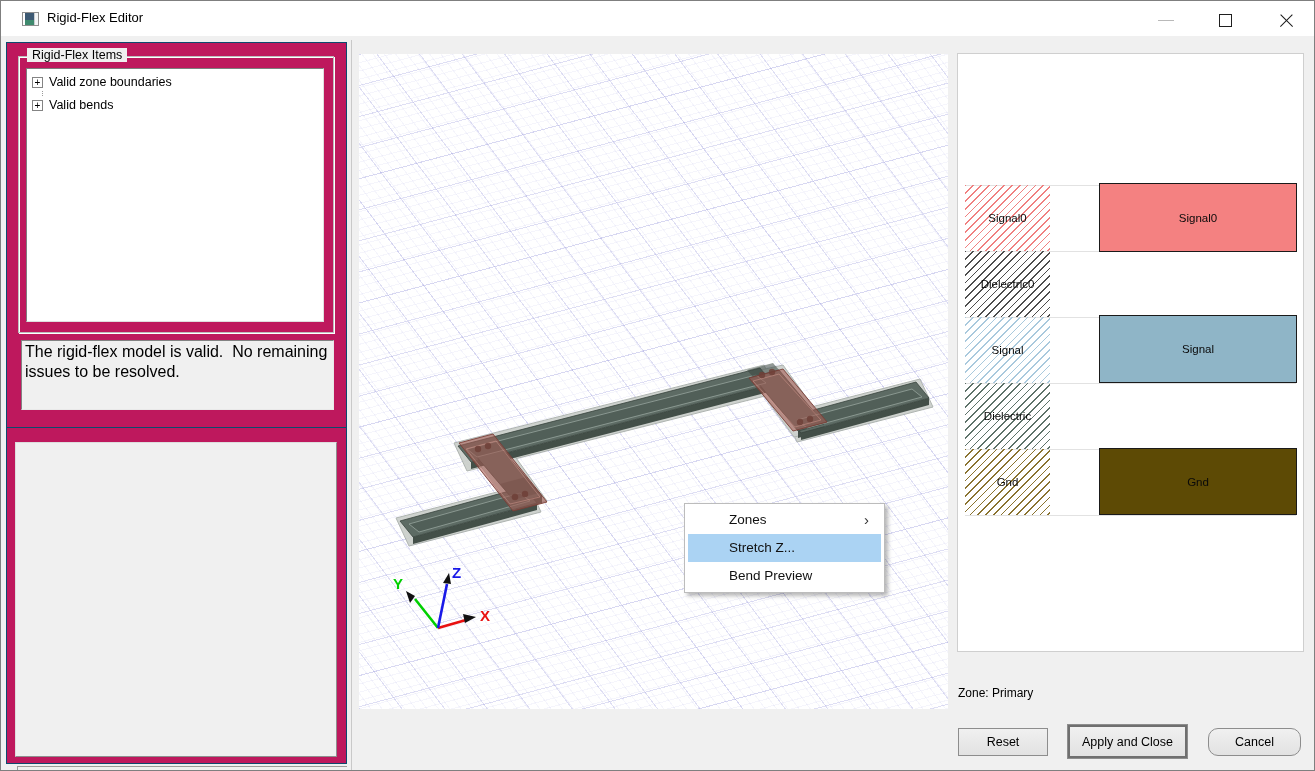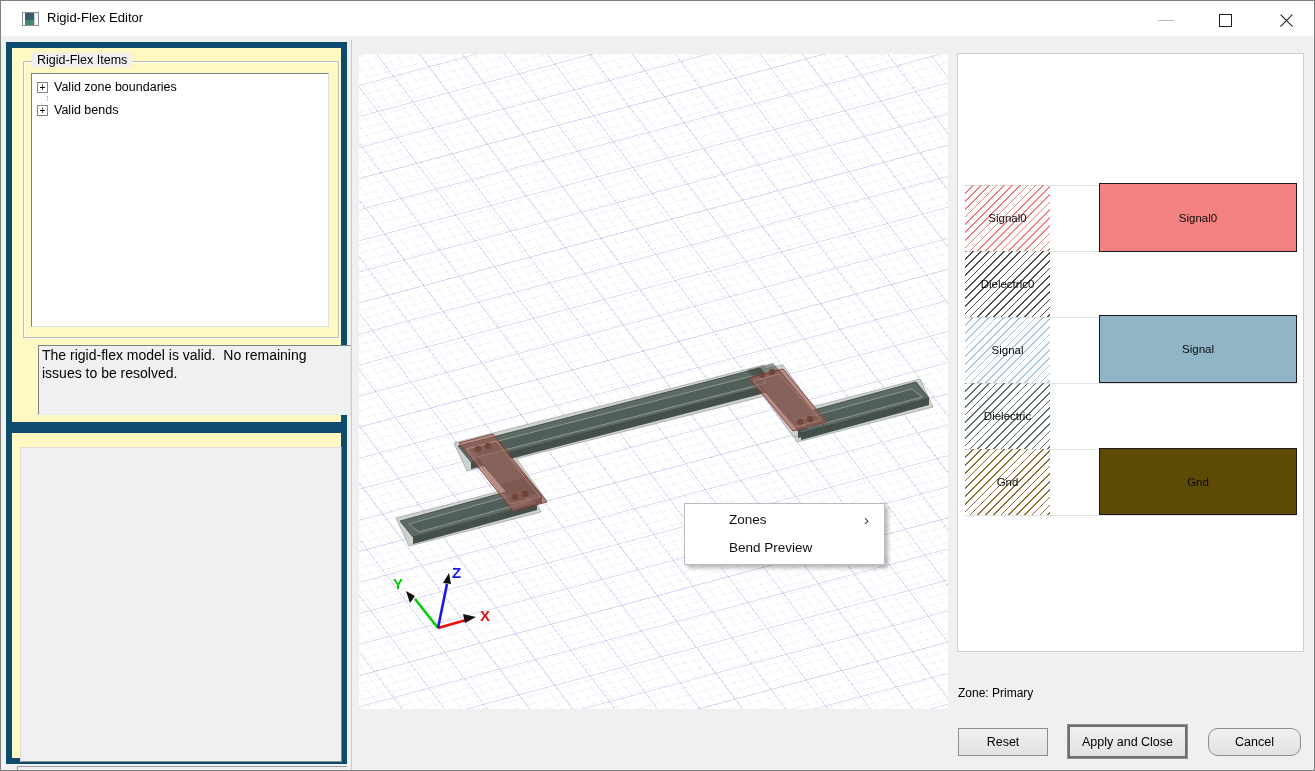--- a/index.html
+++ b/index.html
@@ -16,36 +16,36 @@
   .window-title{ position:absolute; left:46px; top:9px; font-size:13px; color:#000; }
   .winbtn{ position:absolute; top:0; width:46px; height:35px; cursor:default; }
   .winbtn-min{ left:1142px; } .winbtn-max{ left:1202px; } .winbtn-close{ left:1262px; }
   .glyph-min{ position:absolute; left:15px; top:19px; width:16px; height:1px; background:#b9b9b9; }
   .glyph-max{ position:absolute; left:16px; top:13px; width:13px; height:13px; border:1px solid #1f1f1f; }
   .glyph-close{ position:absolute; left:23px; top:19px; width:0; height:0; }
   .glyph-close i{ position:absolute; left:-8px; top:0; width:17px; height:1.4px; background:#1a1a1a; display:block; }
   .glyph-close i:nth-child(1){ transform:rotate(45deg); }
   .glyph-close i:nth-child(2){ transform:rotate(-45deg); }
   
-  .panel{ position:absolute; background:#fef9c3; border:6px solid #0c4a6e; }
+  .panel{ position:absolute; background:#be185d; border:1px solid #0c4a6e; }
   .panel-top{ left:5px; top:41px; width:341px; height:386px; }
   .groupbox{ position:absolute; left:11px; top:13px; width:316px; height:277px;
     border:1px solid #bdbdbd; box-shadow:1px 1px 0 #ffffff, inset 1px 1px 0 #ffffff; }
   .group-title{ position:absolute; top:-9px; left:8px; background:#f0f0f0; padding:0 5px;
     font-size:12.5px; color:#000; }
   .listbox{ position:absolute; left:7px; top:11px; width:298px; height:254px; background:#ffffff;
     border:1px solid; border-color:#7d7d7d #dfdfdf #dfdfdf #7d7d7d; padding:4px 0 0 5px; }
   .tree-row{ display:flex; align-items:center; height:18px; }
   .expander{ width:11px; height:11px; border:1px solid #848484; background:#fff; color:#000;
     font-size:10px; line-height:9px; text-align:center; flex:0 0 11px; }
   .tree-label{ font-size:12.5px; color:#000; padding-left:6px; }
   .tree-connector{ margin-left:10px; width:1px; height:5px; border-left:1px dotted #9a9a9a; }
-  .status-box{ position:absolute; left:26px; top:297px; width:313px; height:70px; background:#f0f0f0;
+  .status-box{ position:absolute; left:14px; top:297px; width:313px; height:70px; background:#f0f0f0;
     border:1px solid; border-color:#828282 #e9e9e9 #e9e9e9 #828282;
-    font-size:14px; line-height:1.28; color:#000; padding:1px 3px; white-space:pre-wrap; }
+    font-size:16px; line-height:1.28; color:#000; padding:1px 3px; white-space:pre-wrap; }
   .panel-bottom{ left:5px; top:426px; width:341px; height:337px; }
   .inner-empty{ position:absolute; left:8px; top:14px; width:322px; height:315px; background:#f0f0f0;
     border:1px solid; border-color:#dddddd #8e8e8e #8e8e8e #dddddd; }
   .bottom-sliver{ position:absolute; left:16px; top:765px; width:330px; height:6px;
     background:#f0f0f0; border-top:1px solid #9b9b9b; border-left:1px solid #9b9b9b; }
   .splitter{ position:absolute; left:350px; top:39px; width:1px; height:732px; background:#c9c9c9; }
   
   .viewport{ position:absolute; left:358px; top:53px; width:589px; height:655px; background:#ffffff;
     background-image:
       repeating-linear-gradient(165deg, rgba(140,140,215,0.28) 0 1px, transparent 1px 30px),
@@ -202,20 +202,23 @@
       <text x="34" y="535" fill="#00cf00" font-size="15" font-weight="bold" font-family="Liberation Sans, sans-serif">Y</text>
       <text x="93" y="524" fill="#1919e8" font-size="15" font-weight="bold" font-family="Liberation Sans, sans-serif">Z</text>
     </svg>
   </div>
 
   <div class="context-menu">
     <div class="menu-item">
       <span>Zones</span>
       <span class="submenu-arrow">›</span>
     </div>
+    <div class="menu-item hl">
+      <span>Stretch Z...</span>
+    </div>
     <div class="menu-item">
       <span>Bend Preview</span>
     </div>
   </div>
 
   <div class="stack-panel">
     <div class="row-line" style="top:131px"></div>
     <div class="row-line" style="top:197px"></div>
     <div class="row-line" style="top:263px"></div>
     <div class="row-line" style="top:329px"></div>

